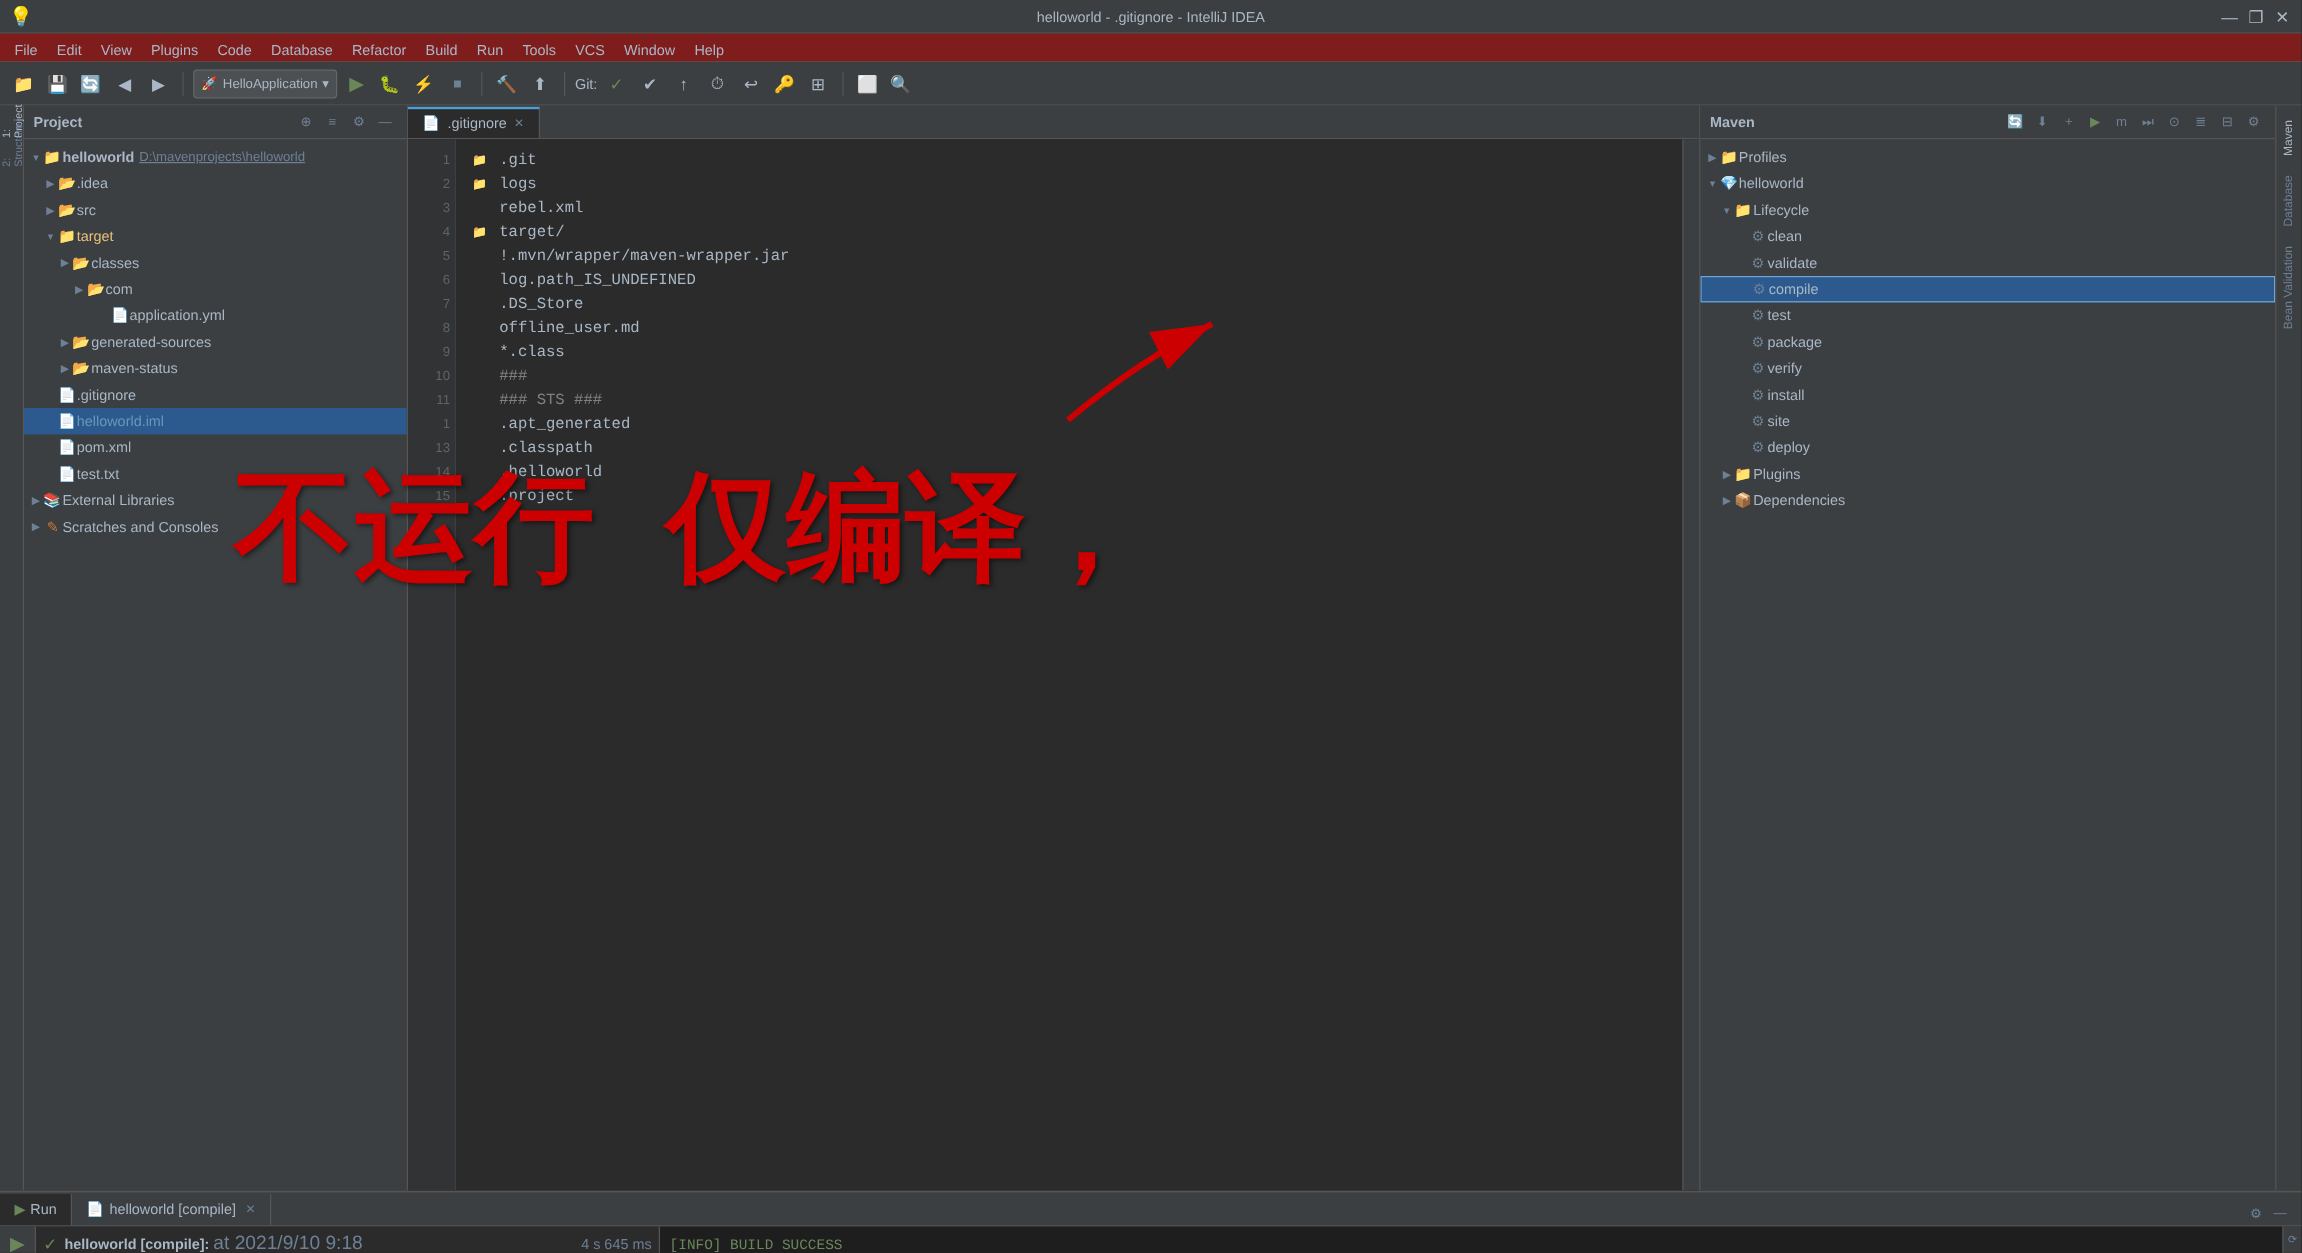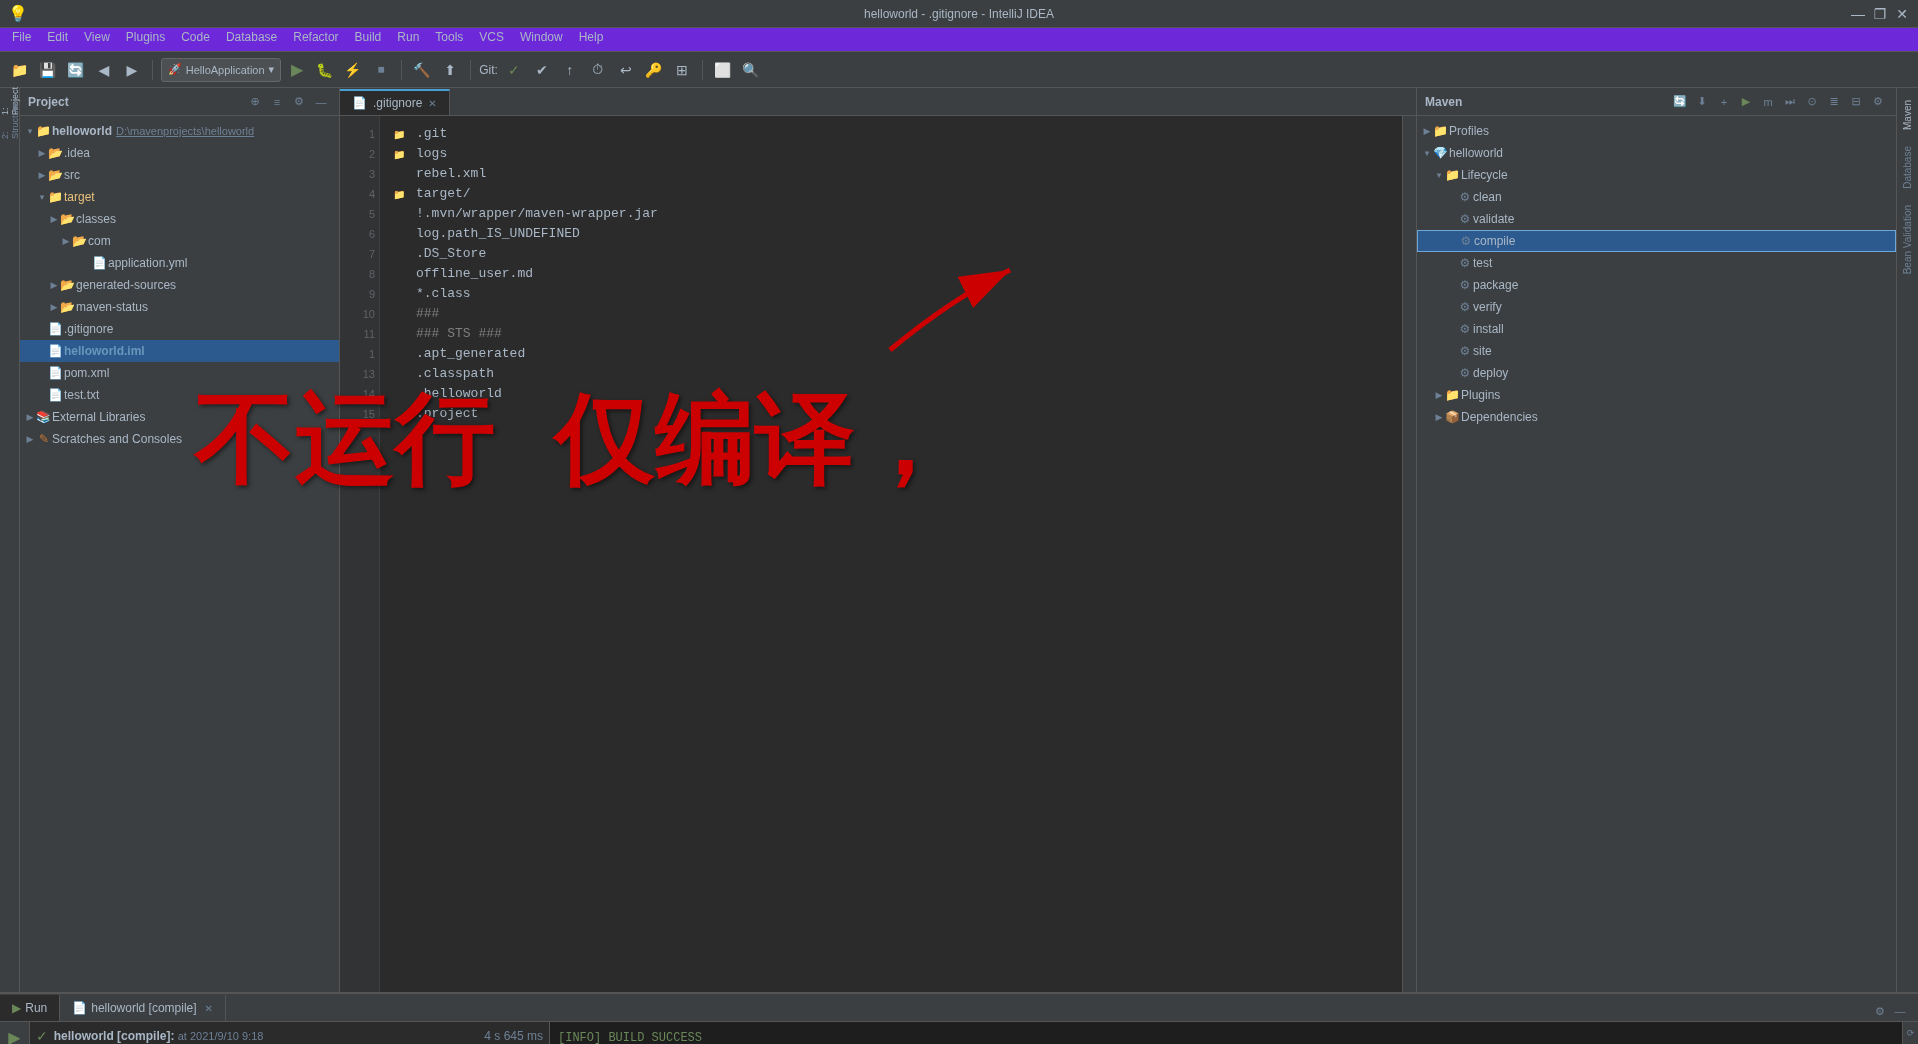--- a/index.html
+++ b/index.html
@@ -6,21 +6,21 @@
     body { width: 1918px; height: 1044px; background: #2b2b2b; font-family: 'Segoe UI', Arial, sans-serif; font-size: 12px; color: #a9b7c6; overflow: hidden; position: relative; }
 
     
     .title-bar { height: 28px; background: #3c3f41; display: flex; align-items: center; justify-content: space-between; padding: 0 8px; border-bottom: 1px solid #555; }
     .title-bar-left { display: flex; align-items: center; gap: 8px; }
     .title-bar-center { font-size: 12px; color: #a9b7c6; position: absolute; left: 50%; transform: translateX(-50%); }
     .title-bar-right { display: flex; gap: 6px; }
     .win-btn { width: 16px; height: 16px; display: flex; align-items: center; justify-content: center; cursor: pointer; color: #a9b7c6; font-size: 14px; }
 
     
-    .menu-bar { height: 24px; background: #6d28d9; display: flex; align-items: flex-start; padding: 0 4px; border-bottom: 1px solid #555; }
+    .menu-bar { height: 24px; background: #7f1d1d; display: flex; align-items: flex-end; padding: 0 4px; border-bottom: 1px solid #555; }
     .menu-item { padding: 2px 8px; color: #a9b7c6; font-size: 12px; cursor: pointer; }
 
     
     .toolbar { height: 36px; background: #3c3f41; display: flex; align-items: center; padding: 0 8px; gap: 4px; border-bottom: 1px solid #555; }
     .toolbar-btn { width: 24px; height: 24px; display: flex; align-items: center; justify-content: center; cursor: pointer; border-radius: 3px; color: #a9b7c6; font-size: 14px; }
     .toolbar-separator { width: 1px; height: 20px; background: #555; margin: 0 4px; }
     .toolbar-dropdown { height: 24px; background: #4c5052; border: 1px solid #666; border-radius: 3px; padding: 0 6px; color: #a9b7c6; font-size: 11px; display: flex; align-items: center; gap: 4px; cursor: pointer; }
 
     
     .left-sidebar { width: 20px; background: #3c3f41; display: flex; flex-direction: column; align-items: center; padding: 4px 0; gap: 2px; border-right: 1px solid #555; }
@@ -34,21 +34,21 @@
     .panel-tool-btn { width: 20px; height: 20px; display: flex; align-items: center; justify-content: center; cursor: pointer; color: #6d8096; font-size: 11px; }
 
     
     .file-tree { flex: 1; overflow-y: auto; padding: 4px 0; }
     .tree-item { display: flex; align-items: center; height: 22px; padding-left: 0; cursor: pointer; }
     .tree-item.selected { background: #2d5a8e; }
     .tree-item .indent { display: inline-block; }
     .tree-item .arrow { width: 12px; display: inline-flex; align-items: center; justify-content: center; font-size: 9px; color: #6d8096; }
     .tree-item .icon { width: 16px; display: inline-flex; align-items: center; justify-content: center; font-size: 12px; }
     .tree-item .label { font-size: 12px; color: #a9b7c6; }
-    .tree-item .label.blue { color: #6897bb; font-weight: bold; }
+    .tree-item .label.blue { color: #6897bb; }
     .tree-item .sublabel { font-size: 11px; color: #6d8096; margin-left: 4px; text-decoration: underline; }
     .folder-icon { color: #e8c17a; }
     .file-icon { color: #6d8096; }
 
     
     .editor-area { flex: 1; display: flex; flex-direction: column; }
     .editor-tabs { height: 28px; background: #3c3f41; display: flex; align-items: flex-end; border-bottom: 1px solid #555; }
     .editor-tab { height: 26px; padding: 0 12px; display: flex; align-items: center; gap: 6px; cursor: pointer; font-size: 12px; color: #a9b7c6; border-right: 1px solid #555; }
     .editor-tab.active { background: #2b2b2b; color: #a9b7c6; border-top: 2px solid #4a9fd4; }
     .editor-content { flex: 1; background: #2b2b2b; display: flex; overflow: hidden; }
@@ -525,21 +525,21 @@
   <div class="bottom-content">
     <div class="run-sidebar">
       <div class="run-sidebar-btn" style="color:#6a8759; font-size:16px;">▶</div>
 
     </div>
     <div class="run-left">
       <div class="run-entry">
         <span class="green-check">✓</span>
         <span class="run-label">
           <strong>helloworld [compile]:</strong>
-          <span style="color:#6d8096; font-size:11px;">at 2021/9/10 9:18</span>
+          <span style="color:#6d8096; font-size:16px;">at 2021/9/10 9:18</span>
         </span>
         <span class="run-time">4 s 645 ms</span>
       </div>
     </div>
     <div class="run-right">
       <div class="console-line success">[INFO] BUILD SUCCESS</div>
 
     </div>
     <div style="width:16px; background:#3c3f41; border-left:1px solid #555; display:flex; flex-direction:column; align-items:center; padding-top:4px;">
       <div style="font-size:9px; color:#6d8096; cursor:pointer; padding:2px;">⟳</div>

